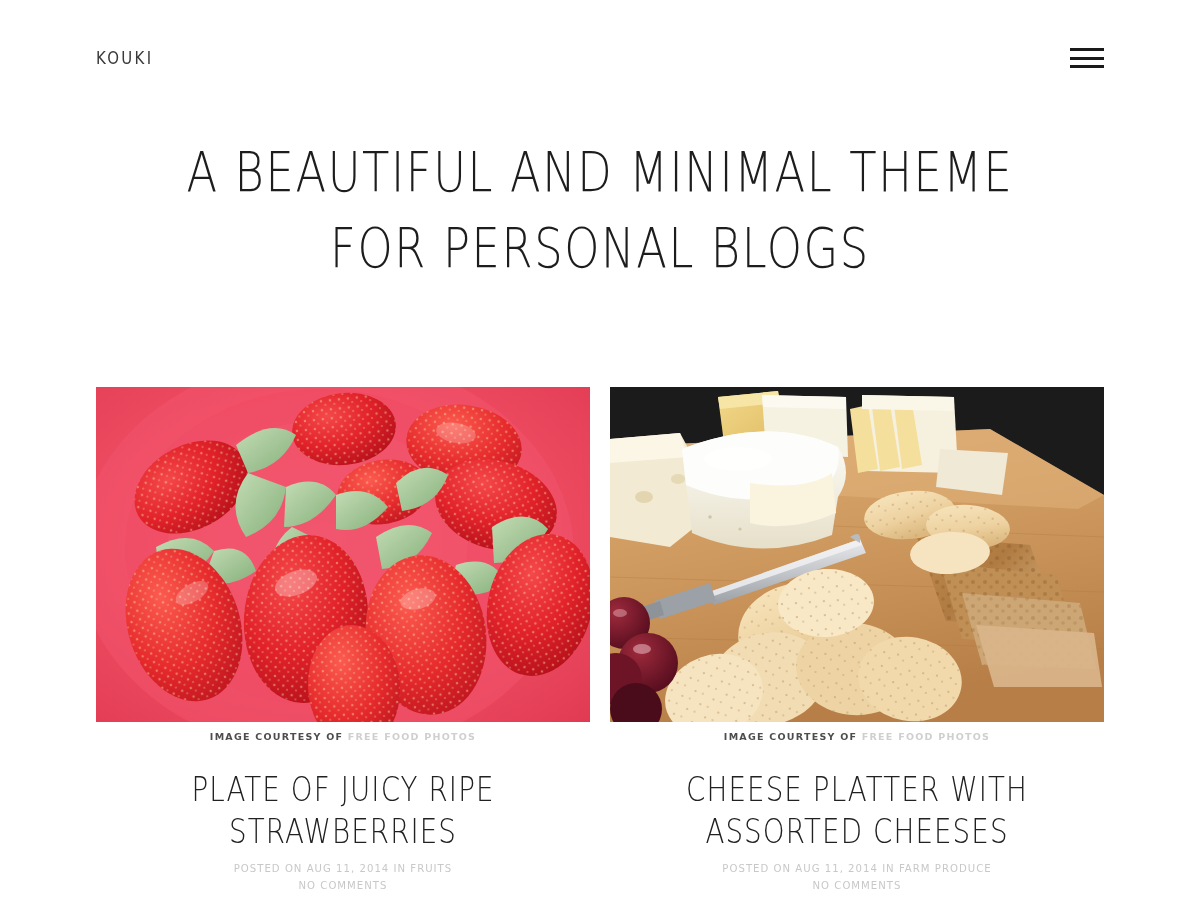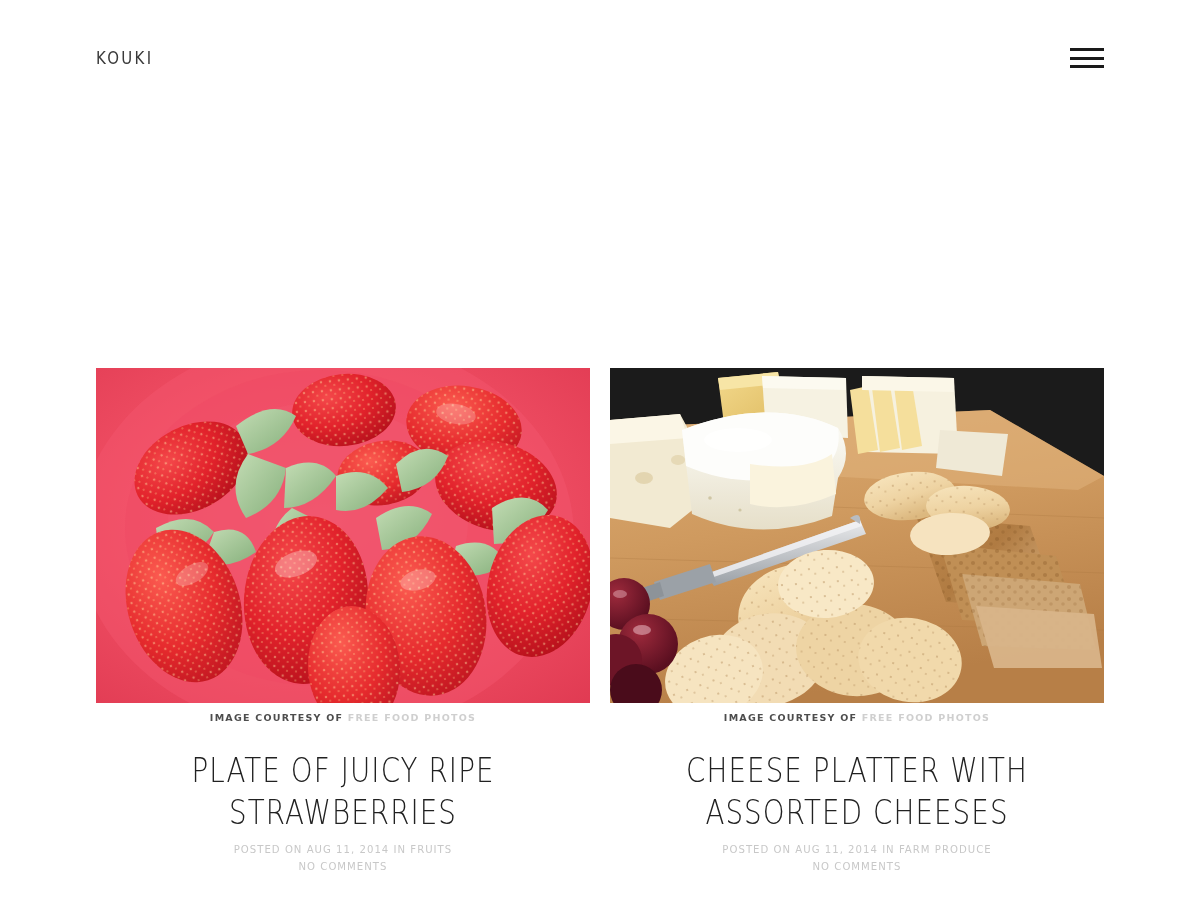--- a/index.html
+++ b/index.html
@@ -94,20 +94,21 @@
   .posts {
     position: absolute;
     top: 368px;
     left: 96px;
     width: 1008px;
     display: flex;
     gap: 20px;
   }
   .post {
     width: 494px;
+    margin-top: 19px;
   }
 
   .post-thumb {
     position: relative;
     width: 494px;
     height: 335px;
     overflow: hidden;
     display: block;
     background: #ddd;
   }
@@ -166,20 +167,24 @@
   <header class="site-header">
     <a class="site-logo" href="#">Kouki</a>
 
     <button class="menu-toggle" aria-label="Menu">
       <span class="bar"></span>
       <span class="bar"></span>
       <span class="bar"></span>
     </button>
   </header>
 
+  <section class="hero">
+    <h1 class="hero-title">A beautiful and minimal theme
+for personal blogs</h1>
+  </section>
 
   <main class="posts">
 
     <article class="post">
       <a class="post-thumb" href="#" aria-label="Plate of juicy ripe strawberries on a pink plate">
         <svg viewBox="0 0 494 335" preserveAspectRatio="none" aria-hidden="true">
           <defs>
             <radialGradient id="plateG" cx="46%" cy="45%" r="78%">
               <stop offset="0%" stop-color="#f9657c"></stop>
               <stop offset="48%" stop-color="#f15065"></stop>

